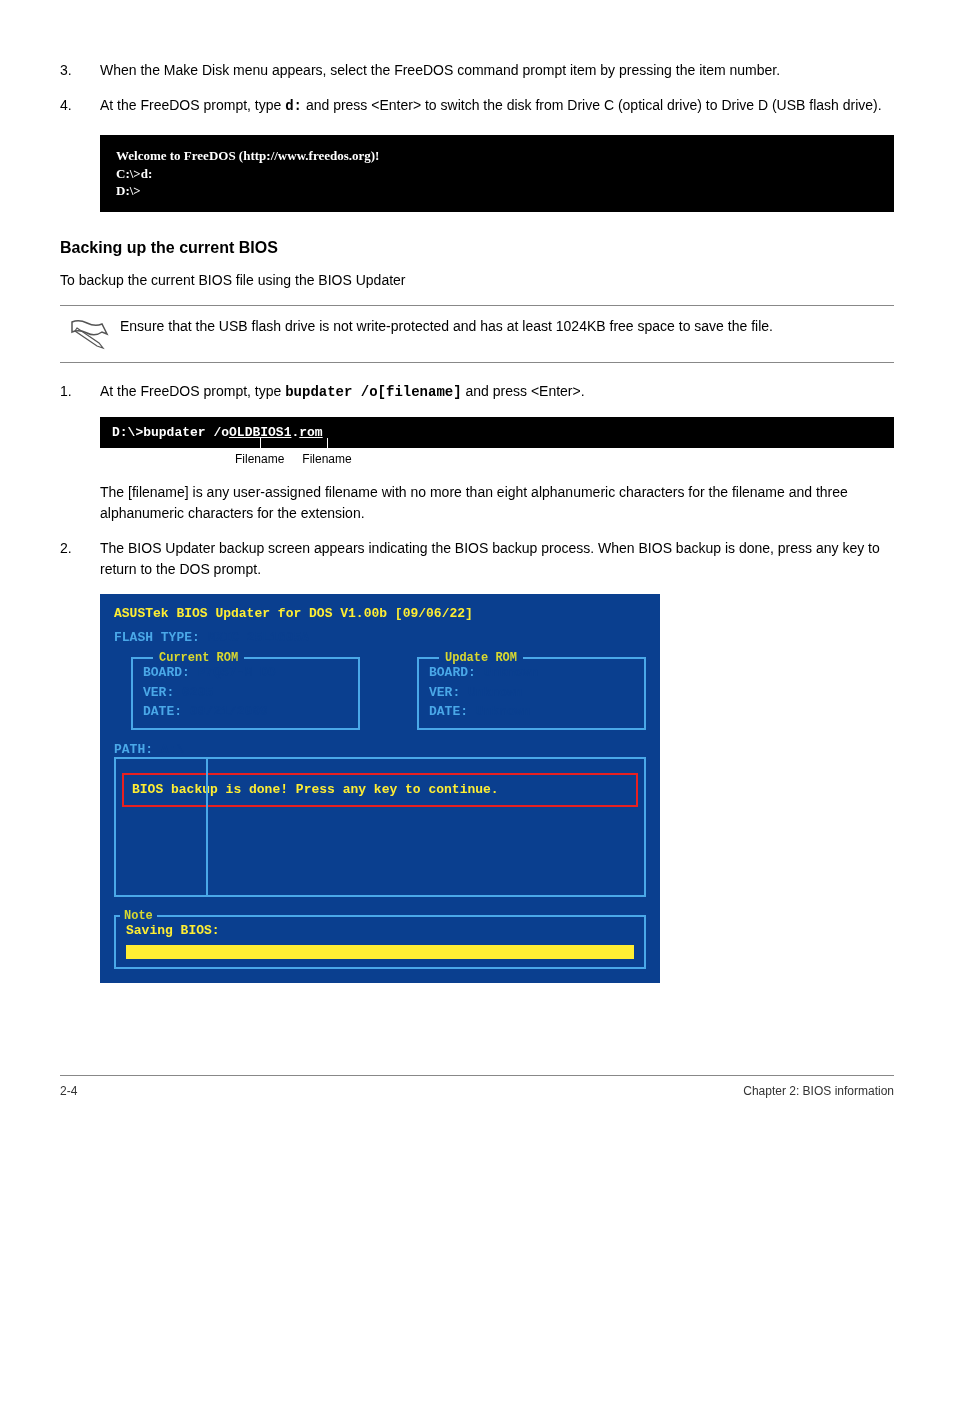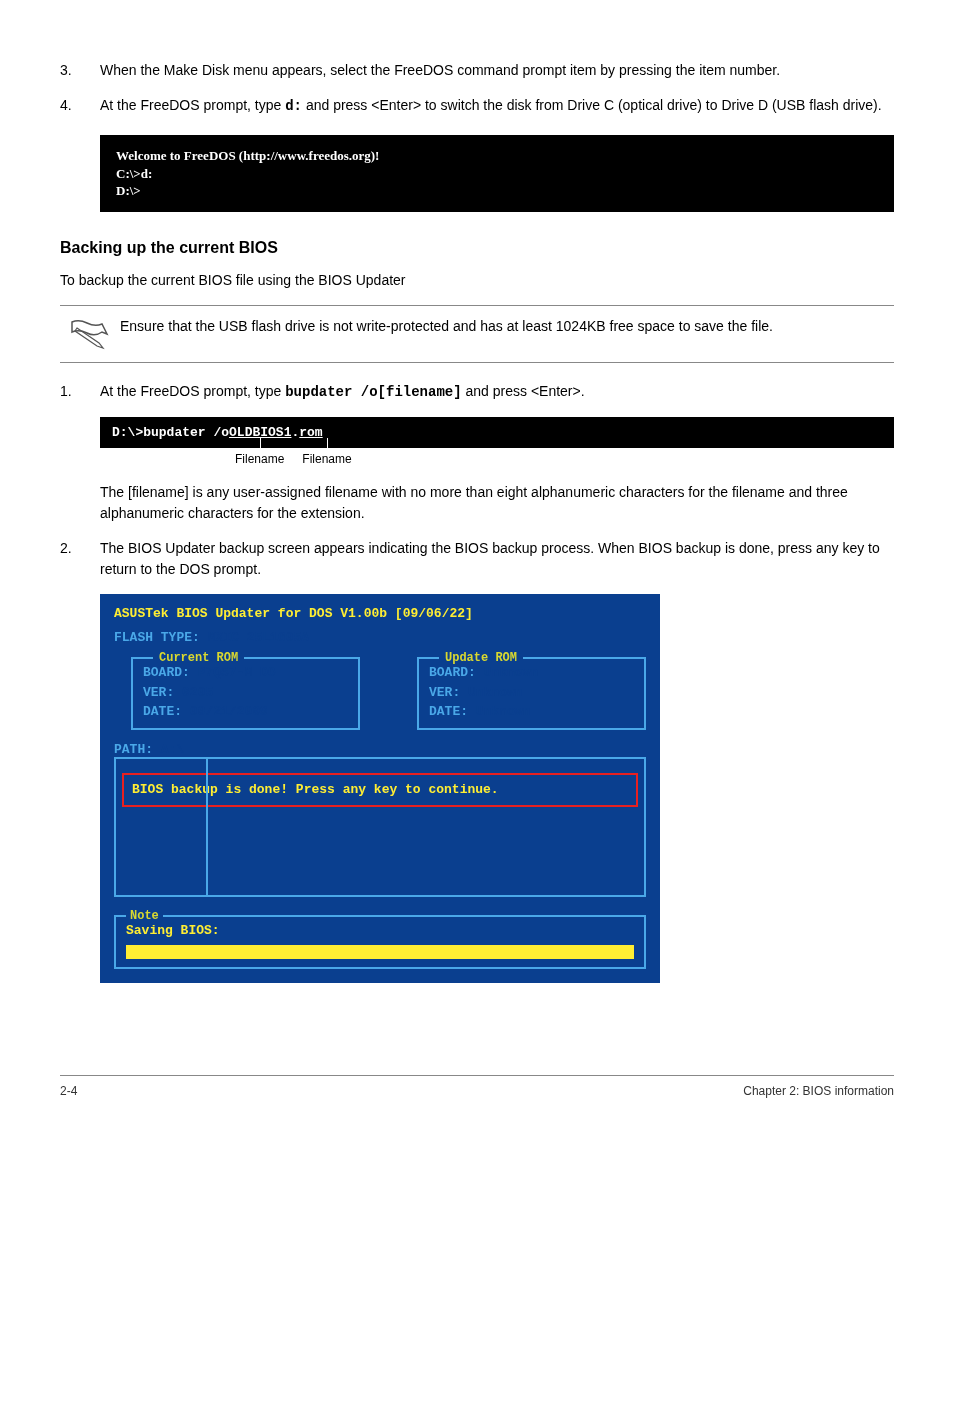--- a/index.html
+++ b/index.html
@@ -186,21 +186,21 @@
     }
     .note-frame {
       border: 2px solid #4aa8e8;
       margin-top: 18px;
       padding: 4px 10px 8px 10px;
       position: relative;
     }
     .note-legend {
       position: absolute;
       top: -10px;
-      left: 10px;
+      left: 4px;
       background: #0a3f8f;
       color: #d8d830;
       padding: 0 4px;
       font-size: 12px;
     }
     .saving {
       color: #ffee33;
     }
     .progress {
       background: #ffee33;

